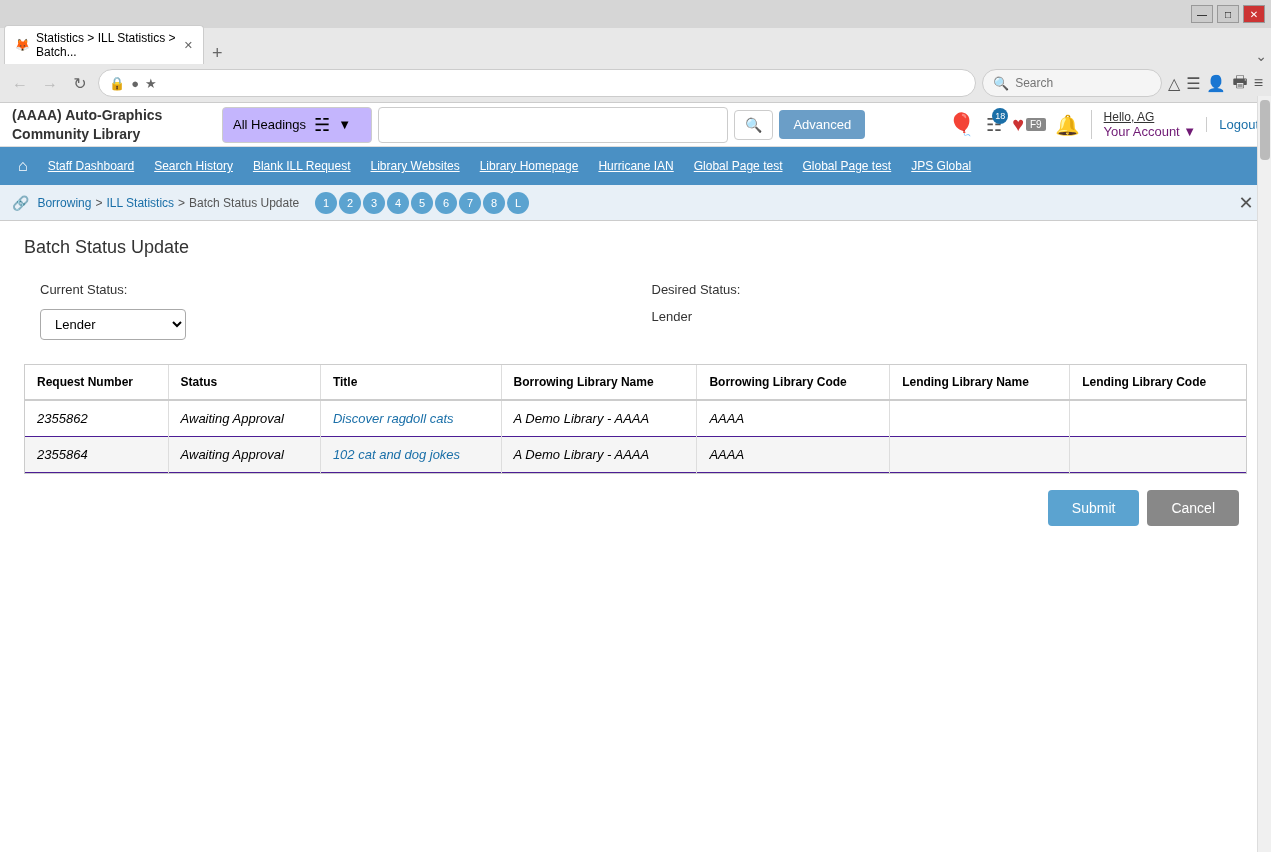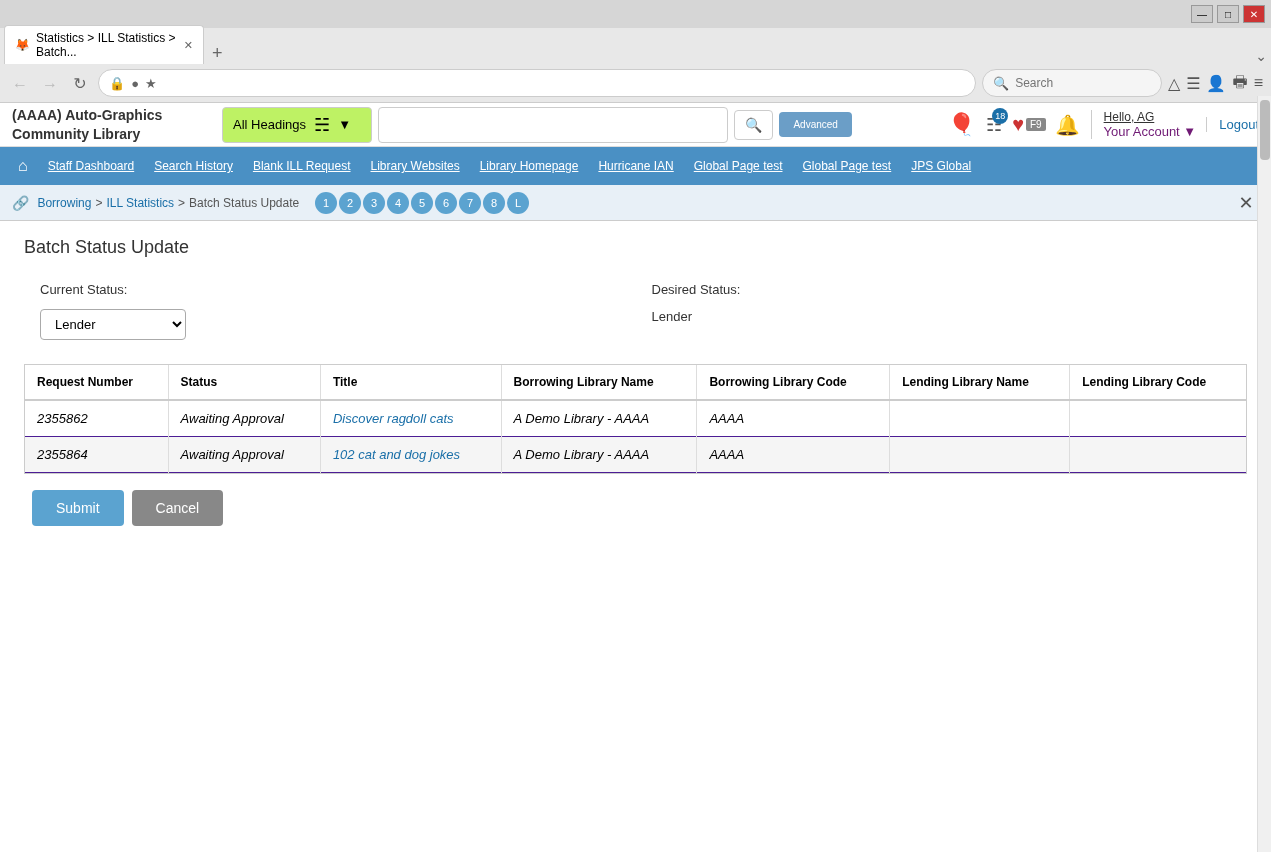--- a/index.html
+++ b/index.html
@@ -25,25 +25,25 @@
     .addr-icon { font-size: 13px; color: #666; }
     .search-box { display: flex; align-items: center; background: #f5f5f5; border: 1px solid #ccc; border-radius: 20px; padding: 3px 10px; gap: 6px; height: 28px; min-width: 180px; }
     .search-box input { background: none; border: none; outline: none; font-size: 12px; width: 120px; }
     .browser-icons { display: flex; align-items: center; gap: 6px; }
     .browser-icon-btn { background: none; border: none; font-size: 16px; color: #555; cursor: pointer; }
 
     
     .app-header { background: #fff; border-bottom: 1px solid #ddd; display: flex; align-items: center; padding: 6px 12px; gap: 10px; height: 44px; }
     .library-name { font-size: 14px; font-weight: bold; color: #333; max-width: 200px; line-height: 1.3; }
     .search-row { display: flex; align-items: center; gap: 6px; flex: 1; }
-    .heading-select { display: flex; align-items: center; background: #bef264; border: 1px solid #ccc; border-radius: 4px; padding: 6px 10px; gap: 8px; cursor: pointer; min-width: 150px; font-size: 13px; }
+    .heading-select { display: flex; align-items: center; background: #c4b5fd; border: 1px solid #ccc; border-radius: 4px; padding: 6px 10px; gap: 8px; cursor: pointer; min-width: 150px; font-size: 13px; }
     .search-input-wrap { display: flex; align-items: center; background: #fff; border: 1px solid #ccc; border-radius: 4px; flex: 1; max-width: 350px; height: 36px; }
     .search-input-wrap input { border: none; outline: none; font-size: 13px; width: 100%; padding: 6px 8px; }
     .search-btn { background: #fff; border: 1px solid #ccc; border-radius: 4px; padding: 6px 10px; cursor: pointer; font-size: 14px; }
-    .advanced-btn { background: #6b9ec7; color: white; border: none; border-radius: 4px; padding: 7px 14px; cursor: pointer; font-size: 10px; }
+    .advanced-btn { background: #6b9ec7; color: white; border: none; border-radius: 4px; padding: 7px 14px; cursor: pointer; font-size: 13px; }
     .header-icons { display: flex; align-items: center; gap: 10px; margin-left: auto; }
     .balloon-icon { font-size: 22px; }
     .icon-badge { position: relative; display: inline-flex; align-items: center; }
     .badge { position: absolute; top: -6px; right: -6px; background: #1a6fa8; color: white; border-radius: 50%; font-size: 9px; width: 16px; height: 16px; display: flex; align-items: center; justify-content: center; }
     .heart-icon { color: #cc3333; font-size: 20px; }
     .bell-icon { font-size: 20px; color: #555; }
     .hello-text { font-size: 12px; color: #333; text-decoration: underline; }
     .account-btn { font-size: 13px; color: #701a75; cursor: pointer; background: none; border: none; }
     .logout-btn { font-size: 13px; color: #1a6fa8; cursor: pointer; background: none; border: none; border-left: 1px solid #ccc; padding-left: 12px; }
 
@@ -80,21 +80,21 @@
     thead th { text-align: left; padding: 10px 12px; font-weight: bold; border-bottom: 2px solid #ccc; border-right: 1px solid #ddd; vertical-align: top; font-size: 12px; }
     thead th:last-child { border-right: none; }
     tbody tr { border-bottom: 1px solid #4c1d95; font-style: italic; }
     tbody tr:nth-child(odd) { background: #fff; }
     tbody tr:nth-child(even) { background: #f5f5f5; }
     tbody td { padding: 10px 12px; border-right: 1px solid #ddd; vertical-align: top; font-size: 13px; }
     tbody td:last-child { border-right: none; }
     td.title-cell { color: #1a6fa8; }
 
     
-    .action-btns { display: flex; gap: 8px; padding: 16px 8px 8px; }
+    .action-btns { display: flex; justify-content: flex-end; gap: 8px; padding: 16px 8px 8px; }
     .submit-btn { background: #5ba3d0; color: white; border: none; border-radius: 4px; padding: 10px 24px; font-size: 14px; cursor: pointer; }
     .cancel-btn { background: #888; color: white; border: none; border-radius: 4px; padding: 10px 24px; font-size: 14px; cursor: pointer; }
 
     
     .scrollbar-area { position: fixed; right: 0; top: 96px; bottom: 0; width: 14px; background: #f0f0f0; border-left: 1px solid #ddd; }
     .scrollbar-thumb { background: #bbb; width: 10px; margin: 2px; border-radius: 4px; height: 60px; margin-top: 4px; }
 
     
     .f9-badge { background: #888; color: white; font-size: 10px; padding: 1px 4px; border-radius: 2px; margin-left: 2px; }
     .toolbar-icon-list { font-size: 18px; color: #555; cursor: pointer; }

